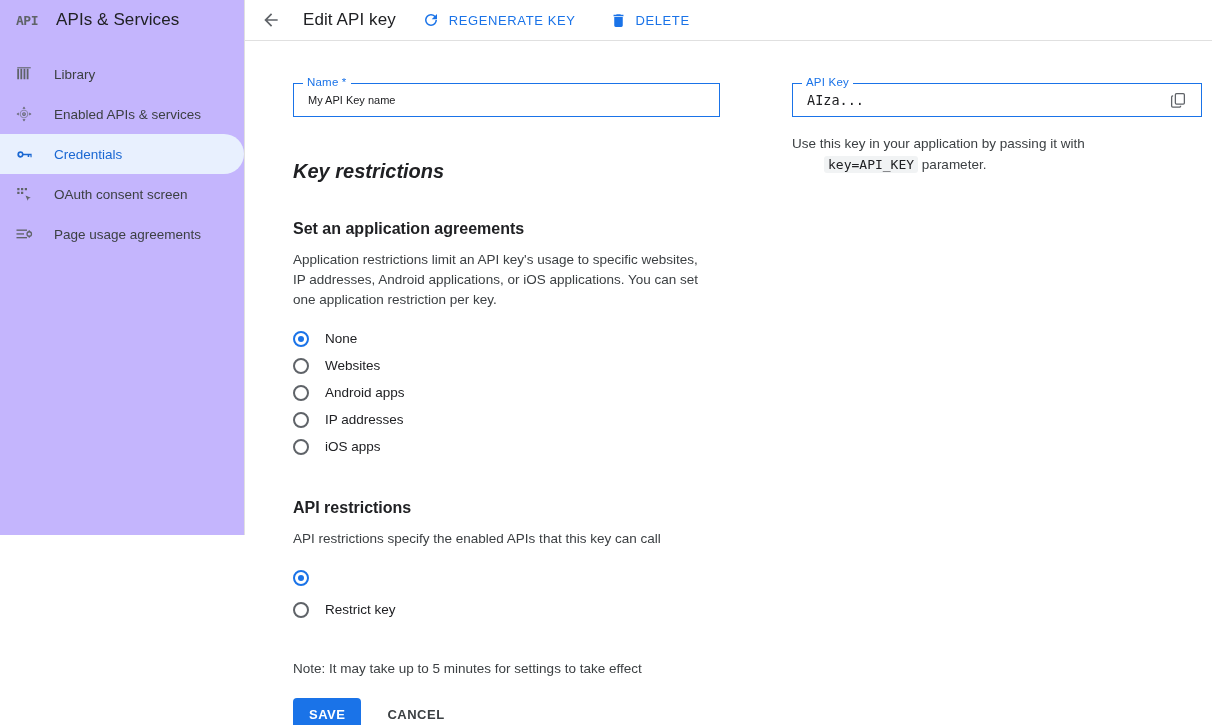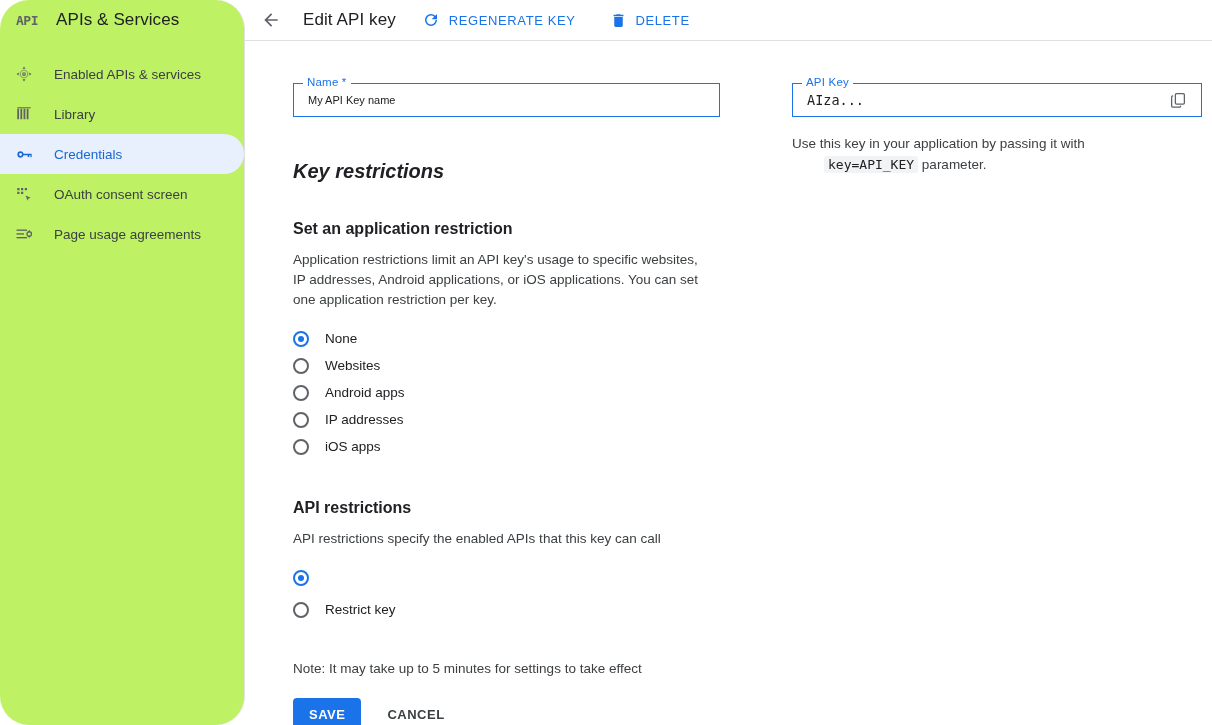--- a/index.html
+++ b/index.html
@@ -9,25 +9,24 @@
     overflow: hidden;
     background: #ffffff;
     font-family: "Liberation Sans", sans-serif;
     color: #202124;
   }
   .app { position: relative; width: 1212px; height: 725px; display: flex; }
 
   
   .sidebar {
     width: 245px;
-    height: 725px;
+    height: 535px;
     border-right: 1px solid #e0e0e0;
-    background: #bef264;
+    background: #c4b5fd;
     flex: 0 0 245px;
-    border-radius: 29px;
   }
   .sidebar-header {
     height: 40px;
     display: flex;
     align-items: center;
     gap: 14px;
     padding: 0 16px;
   }
   .api-logo {
     font-family: "DejaVu Sans Mono", monospace;
@@ -296,39 +295,39 @@
     <div class="sidebar-header">
       <div class="api-logo">API</div>
       <div class="sidebar-title">APIs &amp; Services</div>
     </div>
 
     <div class="nav">
 
       <div class="nav-item">
         <span class="nav-icon">
           <svg width="18" height="18" viewBox="0 0 24 24" fill="currentColor">
-            <path d="M12 9.5a2.5 2.5 0 100 5 2.5 2.5 0 000-5zm0 1.5a1 1 0 110 2 1 1 0 010-2z"></path>
-            <path d="M12 2l2 3h-4l2-3zm0 20l-2-3h4l-2 3zM2 12l3-2v4l-3-2zm20 0l-3 2v-4l3 2z"></path>
-            <path d="M12 6.2A5.8 5.8 0 1012 17.8 5.8 5.8 0 0012 6.2zm0 1.6a4.2 4.2 0 110 8.4 4.2 4.2 0 010-8.4z" opacity=".55"></path>
-          </svg>
-        </span>
-        <span>Enabled APIs &amp; services</span>
-      </div>
-
-      <div class="nav-item">
-        <span class="nav-icon">
-          <svg width="18" height="18" viewBox="0 0 24 24" fill="currentColor">
             <rect x="3" y="5" width="2.4" height="14"></rect>
             <rect x="7.2" y="5" width="2.4" height="14"></rect>
             <rect x="11.4" y="5" width="2.4" height="14"></rect>
             <rect x="15.6" y="5" width="2.4" height="14"></rect>
             <rect x="3" y="3" width="18" height="1.4"></rect>
           </svg>
         </span>
         <span>Library</span>
+      </div>
+
+      <div class="nav-item">
+        <span class="nav-icon">
+          <svg width="18" height="18" viewBox="0 0 24 24" fill="currentColor">
+            <path d="M12 9.5a2.5 2.5 0 100 5 2.5 2.5 0 000-5zm0 1.5a1 1 0 110 2 1 1 0 010-2z"></path>
+            <path d="M12 2l2 3h-4l2-3zm0 20l-2-3h4l-2 3zM2 12l3-2v4l-3-2zm20 0l-3 2v-4l3 2z"></path>
+            <path d="M12 6.2A5.8 5.8 0 1012 17.8 5.8 5.8 0 0012 6.2zm0 1.6a4.2 4.2 0 110 8.4 4.2 4.2 0 010-8.4z" opacity=".55"></path>
+          </svg>
+        </span>
+        <span>Enabled APIs &amp; services</span>
       </div>
 
       <div class="nav-item active">
         <span class="nav-icon">
           <svg width="19" height="19" viewBox="0 0 24 24" fill="currentColor">
             <path d="M7 8a4 4 0 100 8 4 4 0 003.87-3H16v2h2v-2h1.5v2.5H21V11H10.87A4.002 4.002 0 007 8zm0 2.2a1.8 1.8 0 110 3.6 1.8 1.8 0 010-3.6z"></path>
           </svg>
         </span>
         <span>Credentials</span>
       </div>
@@ -397,21 +396,21 @@
 
       <div class="form-col">
 
         <div class="field">
           <span class="field-label">Name *</span>
           <input type="text" value="My API Key name" style="">
         </div>
 
         <h2 class="section">Key restrictions</h2>
 
-        <h3 class="subsection">Set an application restriction</h3>
+        <h3 class="subsection">Set an application agreements</h3>
         <p class="desc">Application restrictions limit an API key's usage to specific websites, IP addresses, Android applications, or iOS applications. You can set one application restriction per key.</p>
 
         <div class="radio-group">
           <div class="radio-row">
             <span class="radio checked"></span>
             <span class="radio-label">None</span>
           </div>
           <div class="radio-row">
             <span class="radio"></span>
             <span class="radio-label">Websites</span>

